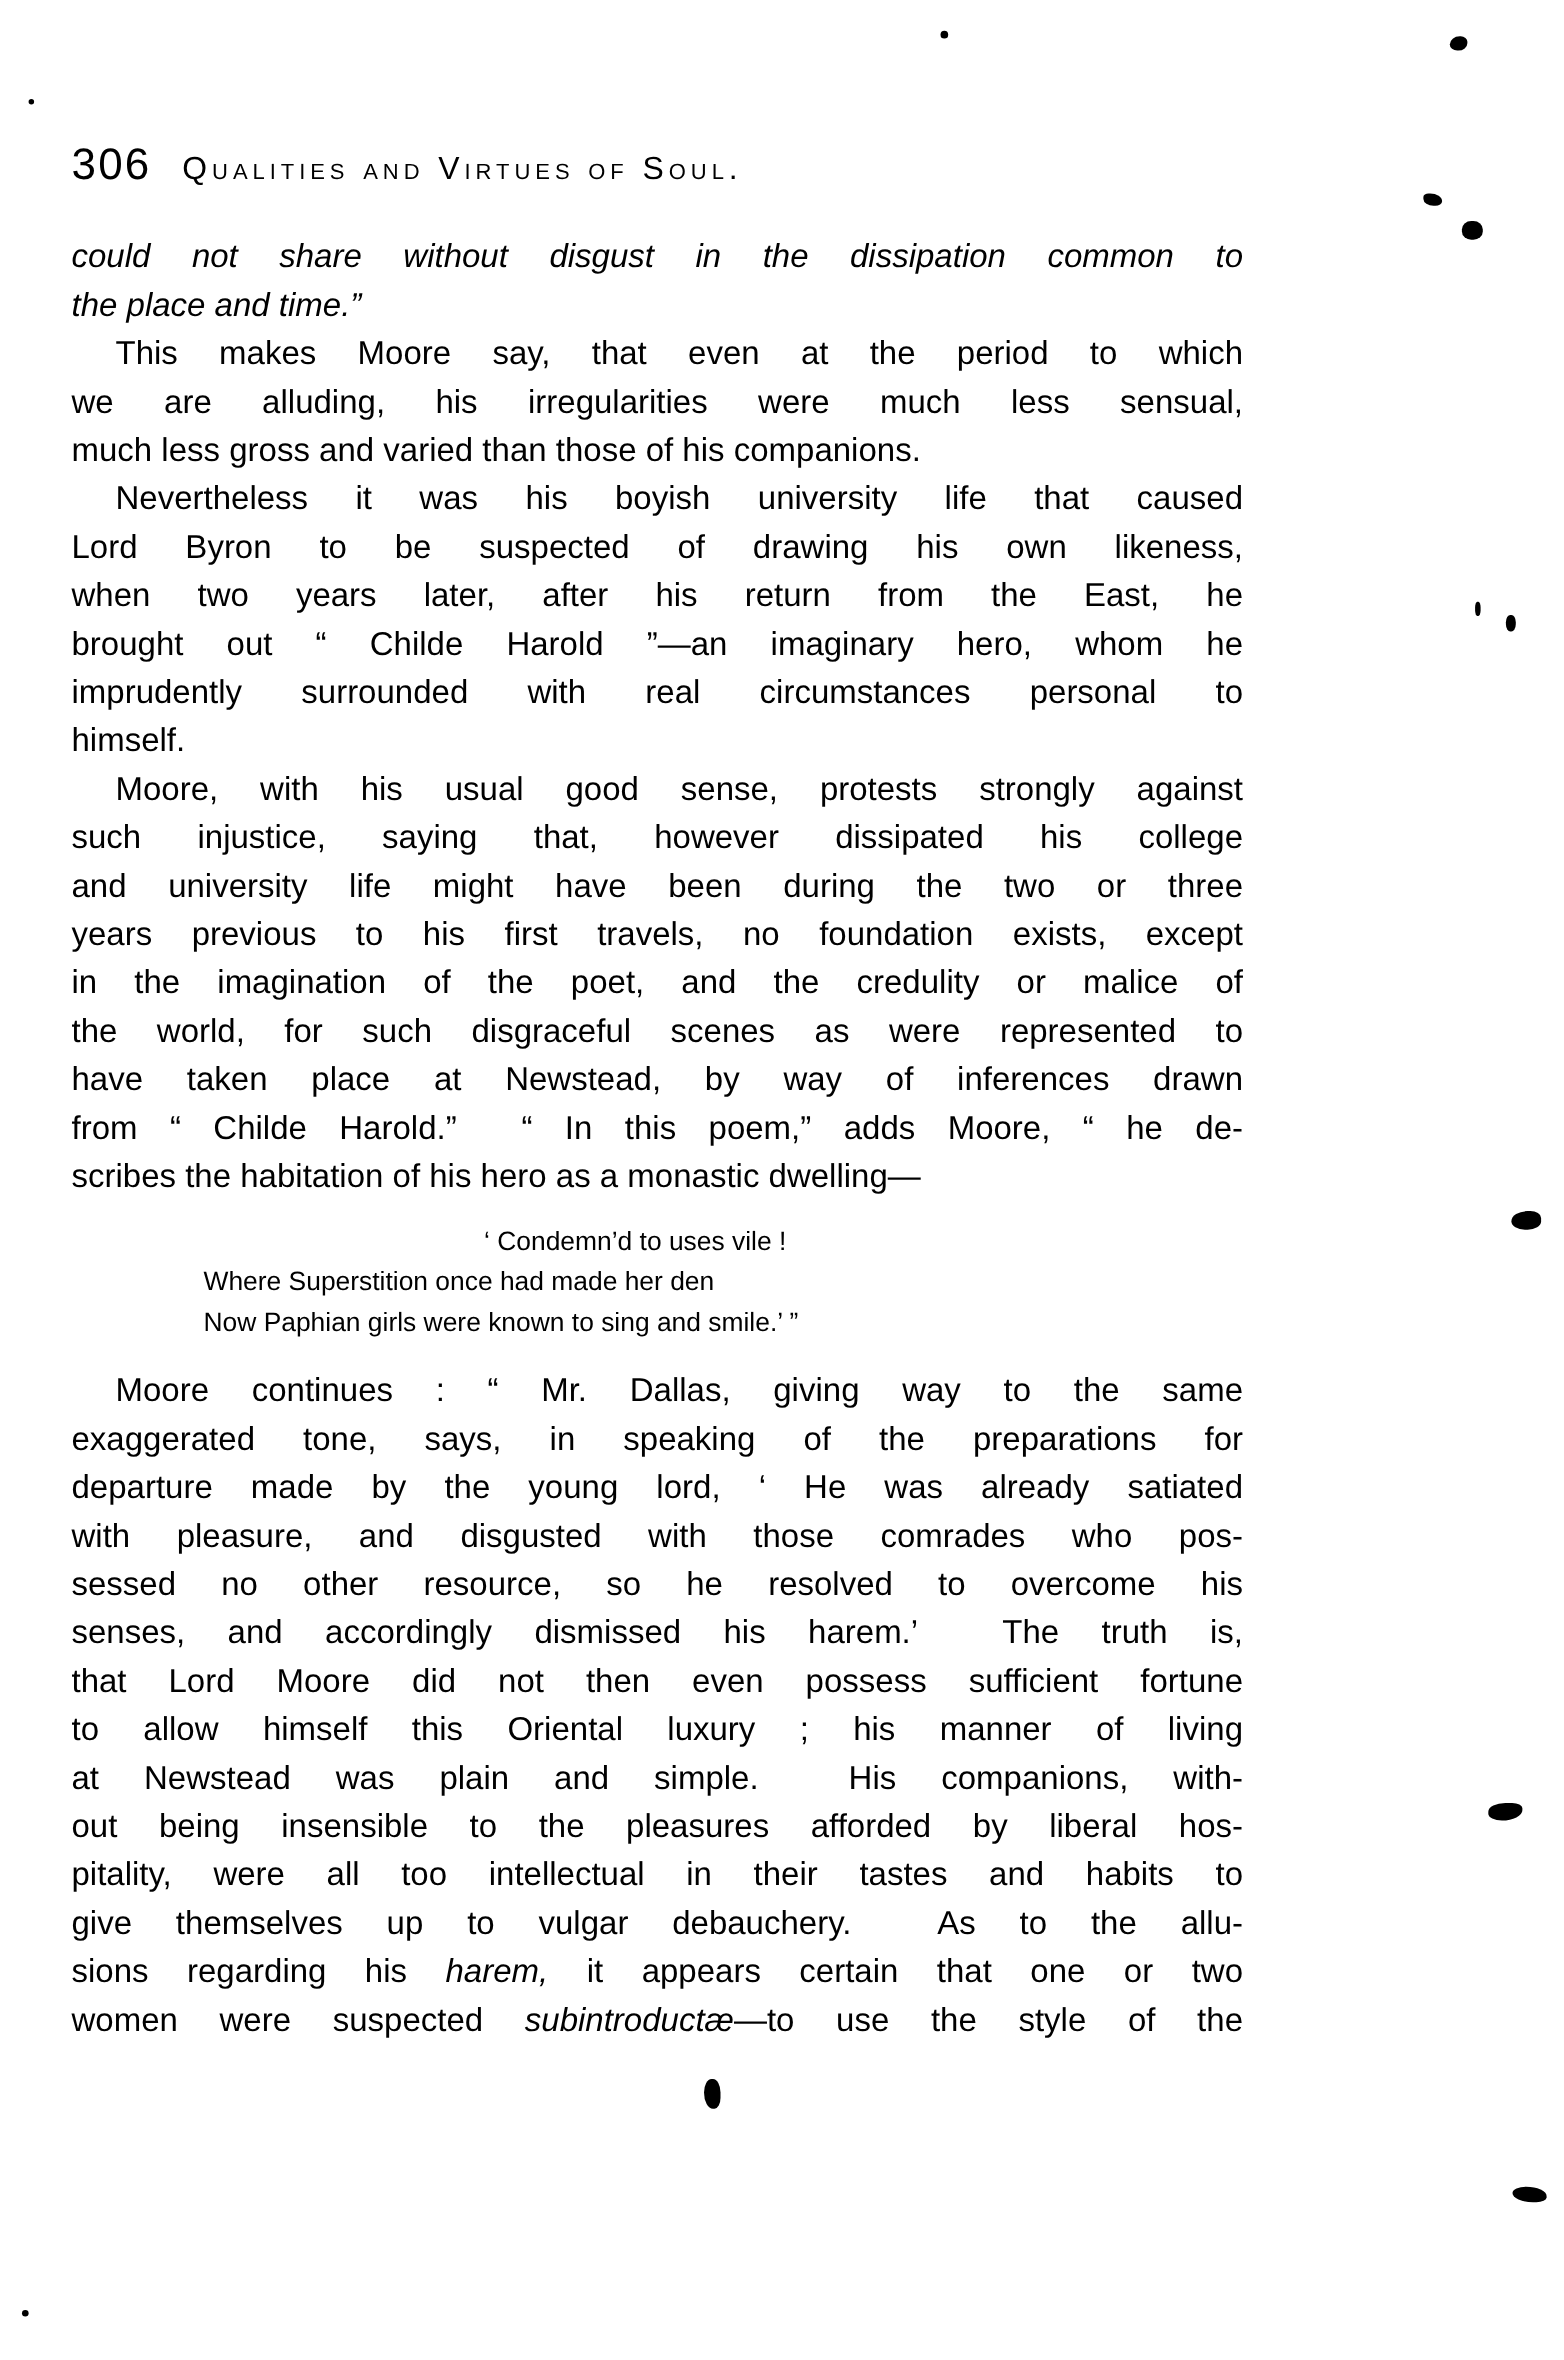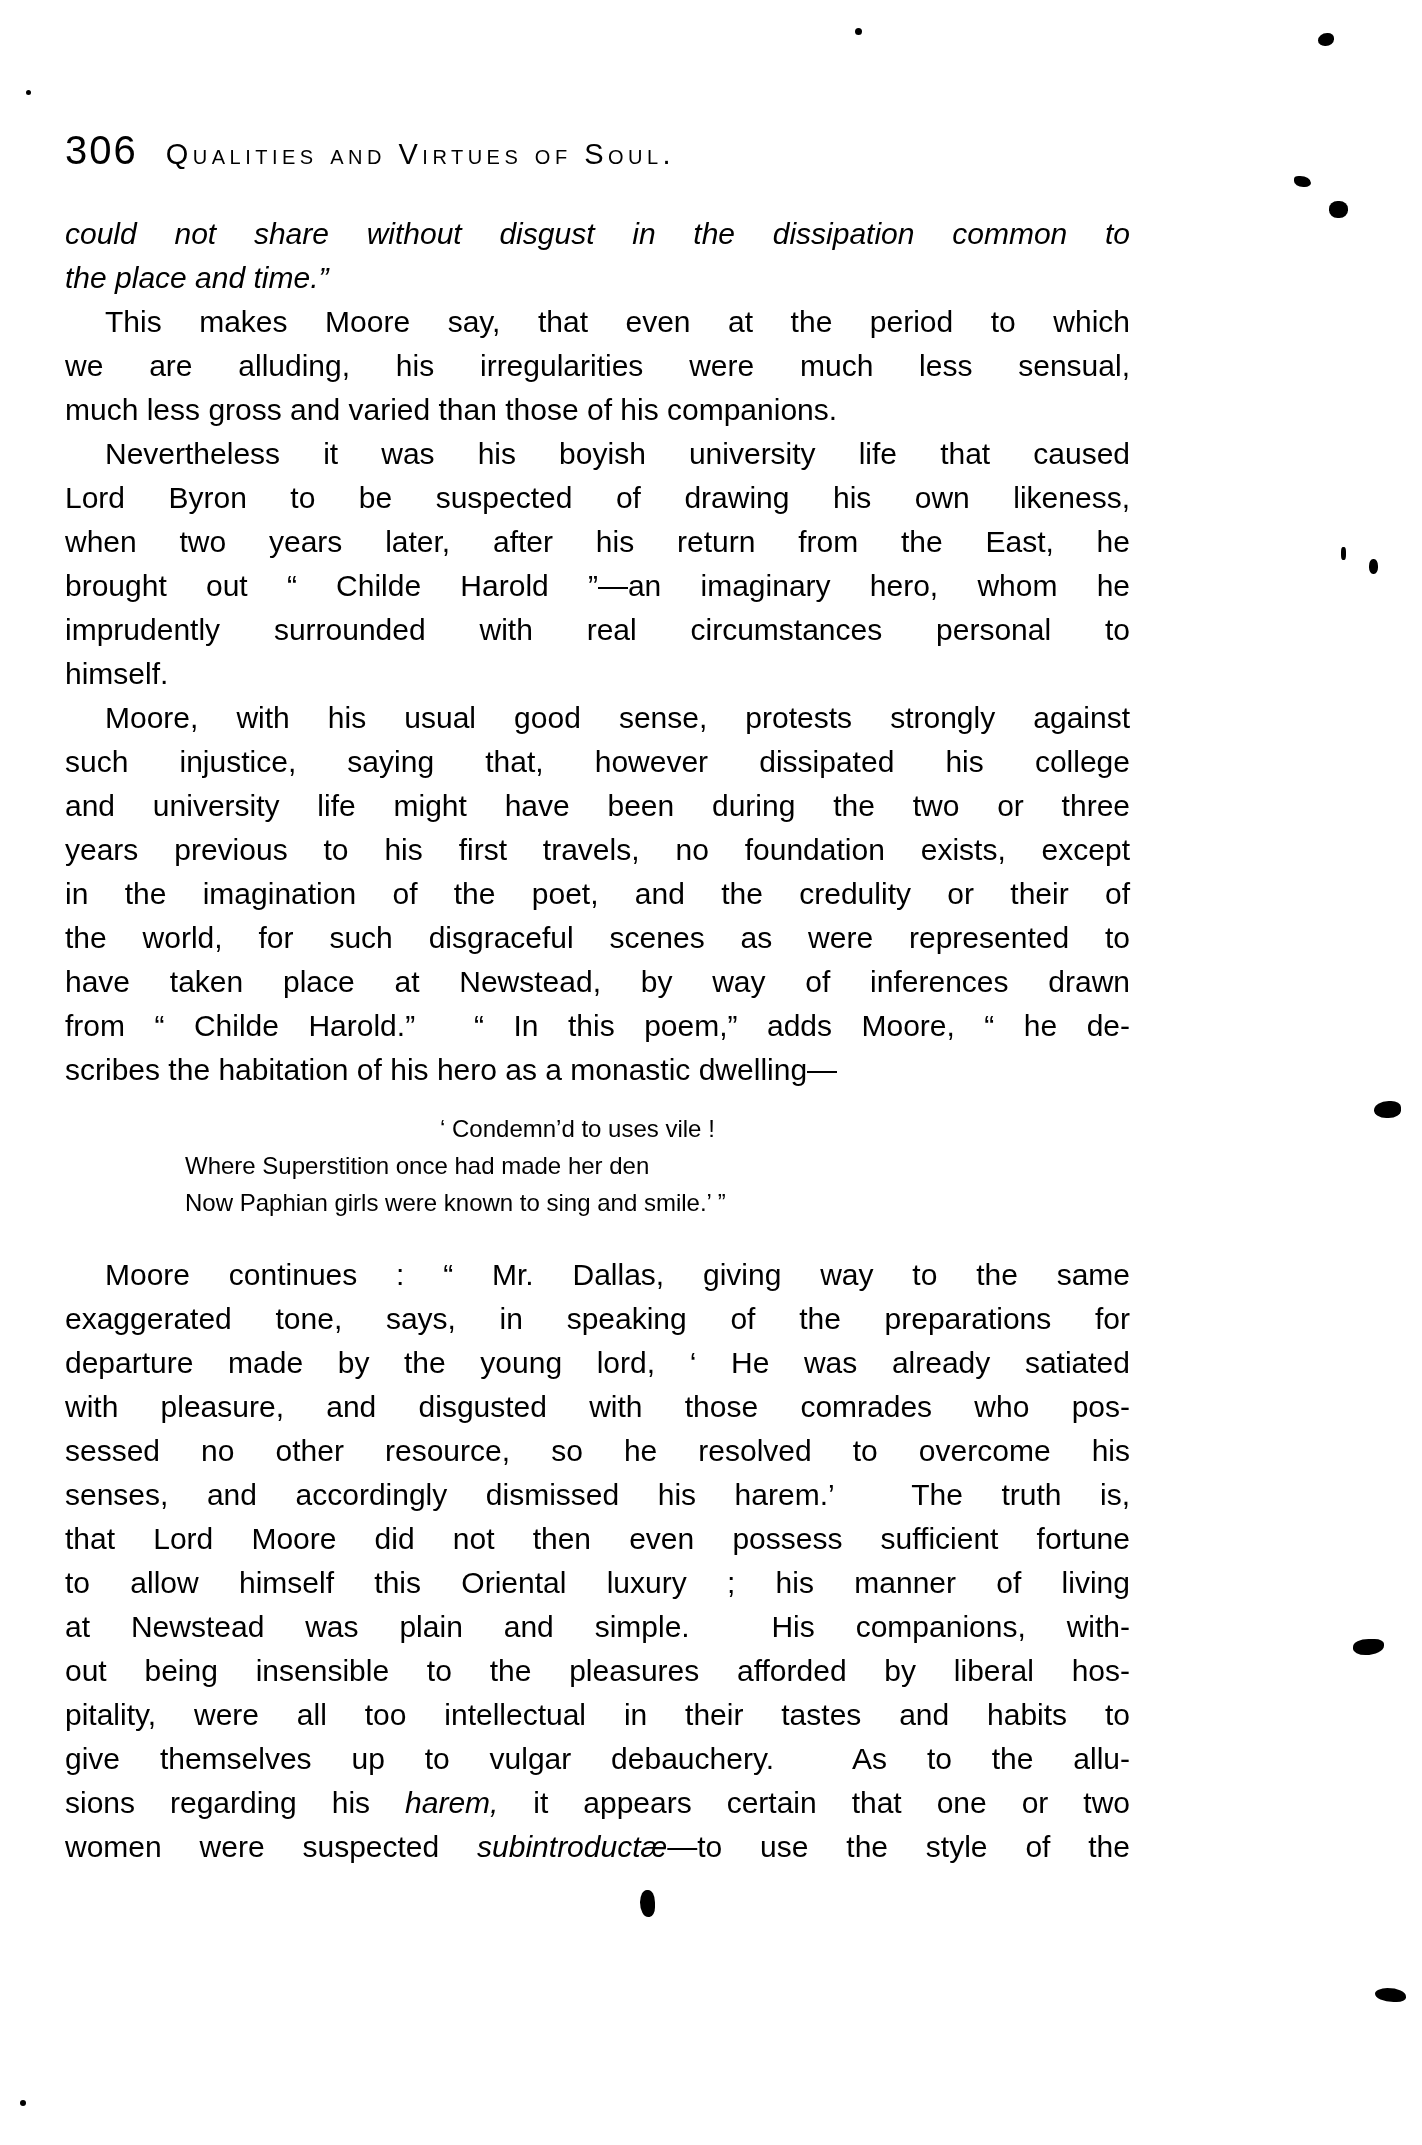--- a/index.html
+++ b/index.html
@@ -47,21 +47,21 @@
   .line {
     text-align: justify;
     text-align-last: justify;
     white-space: pre-wrap;
   }
   .line.endline { text-align-last: left; }
   .line.indent { text-indent: 40px; }
   .it { font-style: italic; }
   .verse {
     margin-top: 18px;
-    margin-bottom: 32px;
+    margin-bottom: 22px;
     font-size: 24px;
     line-height: 37px;
   }
   .vline { white-space: pre-wrap; }
   .artifact {
     position: absolute;
     background: #000000;
   }
 </style>
 </head>
@@ -90,21 +90,21 @@
         <div class="line"><span>when two years later, after his return from the East, he</span></div>
         <div class="line"><span>brought out “ Childe Harold ”—an imaginary hero, whom he</span></div>
         <div class="line"><span>imprudently surrounded with real circumstances personal to</span></div>
         <div class="line endline"><span>himself.</span></div>
       </div>
       <div class="para">
         <div class="line indent"><span>Moore, with his usual good sense, protests strongly against</span></div>
         <div class="line"><span>such injustice, saying that, however dissipated his college</span></div>
         <div class="line"><span>and university life might have been during the two or three</span></div>
         <div class="line"><span>years previous to his first travels, no foundation exists, except</span></div>
-        <div class="line"><span>in the imagination of the poet, and the credulity or their of</span></div>
+        <div class="line"><span>in the imagination of the poet, and the credulity or malice of</span></div>
         <div class="line"><span>the world, for such disgraceful scenes as were represented to</span></div>
         <div class="line"><span>have taken place at Newstead, by way of inferences drawn</span></div>
         <div class="line"><span>from “ Childe Harold.”&nbsp; “ In this poem,” adds Moore, “ he de-</span></div>
         <div class="line endline"><span>scribes the habitation of his hero as a monastic dwelling—</span></div>
       </div>
       <div class="verse">
         <div class="vline" style="padding-left: 375px;">‘ Condemn’d to uses vile !</div>
         <div class="vline" style="padding-left: 120px;">Where Superstition once had made her den</div>
         <div class="vline" style="padding-left: 120px;">Now Paphian girls were known to sing and smile.’ ”</div>
       </div>

